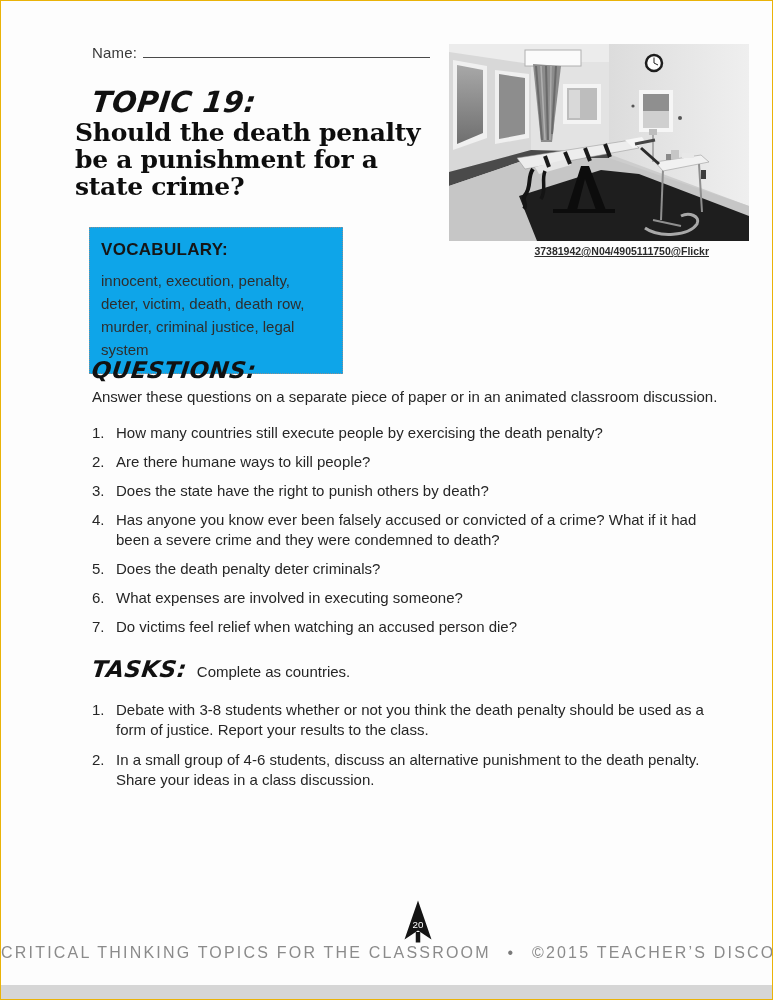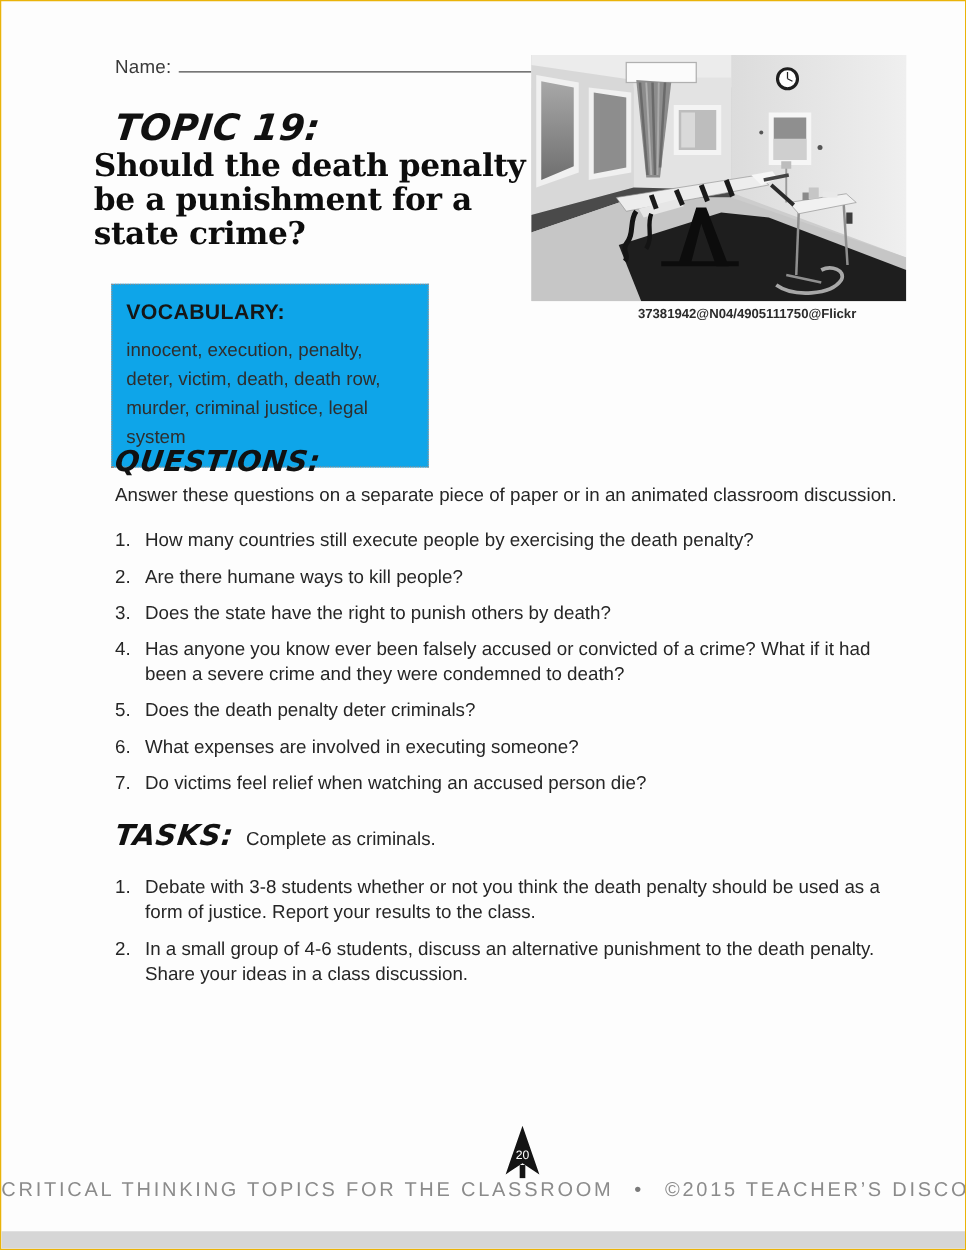--- a/index.html
+++ b/index.html
@@ -17,21 +17,21 @@
   .name-row{
     position:absolute;left:91px;top:42px;
     display:flex;align-items:baseline;
     font-size:15px;color:#3a3a3a;letter-spacing:.2px;
   }
   .name-line{
     display:inline-block;width:287px;height:14px;
     border-bottom:1.5px solid #4a4a4a;margin-left:6px;
   }
   
-  .photo-figure{position:absolute;left:424px;top:43px;width:260px;}
+  .photo-figure{position:absolute;left:448px;top:43px;width:260px;text-decoration:underline;}
   .photo-figure svg{display:block;}
   .photo-caption{
     margin-top:4px;text-align:right;
     font-size:10.5px;font-weight:bold;color:#2b2b2b;
     font-family:"Liberation Sans","DejaVu Sans",sans-serif;
   }
   
   .brush{
     display:inline-block;
     font-family:"DejaVu Sans",sans-serif;
@@ -238,21 +238,21 @@
       <div class="num-item">
         <span class="num">7.</span>
         <span class="txt">Do victims feel relief when watching an accused person die?</span>
       </div>
     </div>
   </div>
 
   <div class="tasks-section">
     <div class="tasks-head-row">
       <span class="t-heading brush">TASKS:</span>
-      <span class="t-intro">Complete as criminals.</span>
+      <span class="t-intro">Complete as countries.</span>
     </div>
     <div class="num-list">
       <div class="num-item">
         <span class="num">1.</span>
         <span class="txt">Debate with 3-8 students whether or not you think the death penalty should be used as a form of justice. Report your results to the class.</span>
       </div>
       <div class="num-item">
         <span class="num">2.</span>
         <span class="txt">In a small group of 4-6 students, discuss an alternative punishment to the death penalty. Share your ideas in a class discussion.</span>
       </div>

